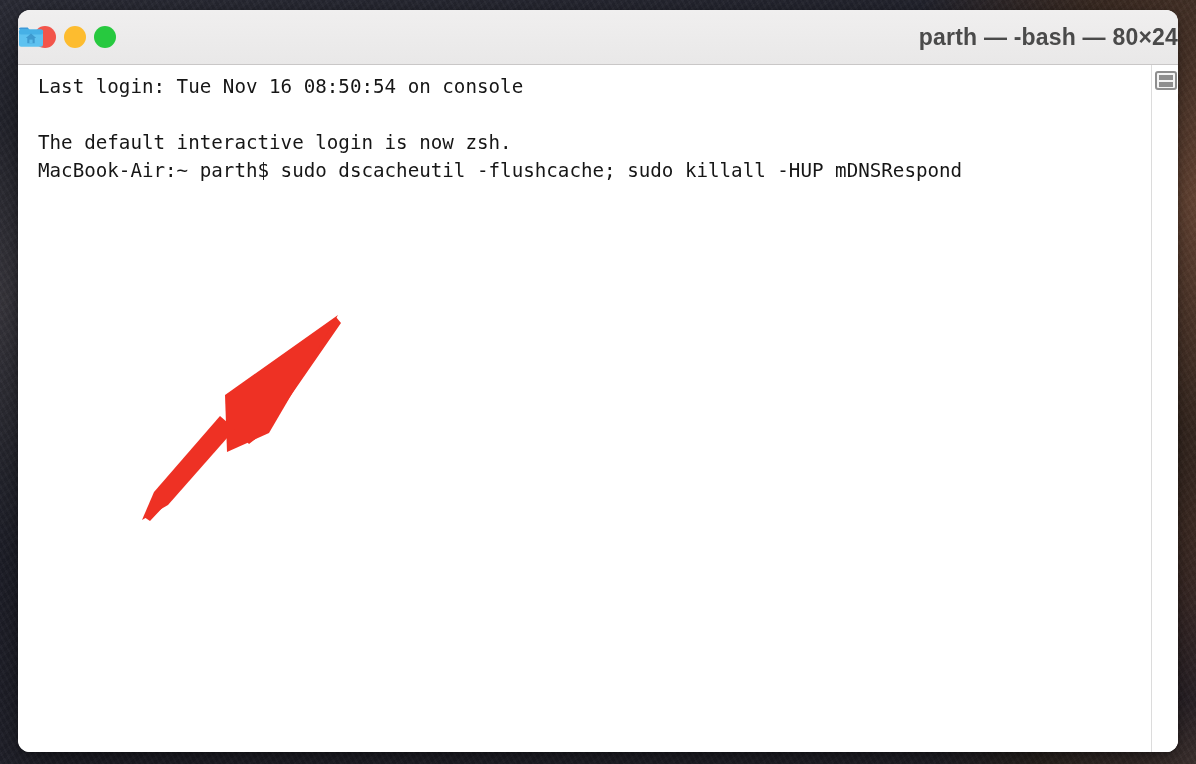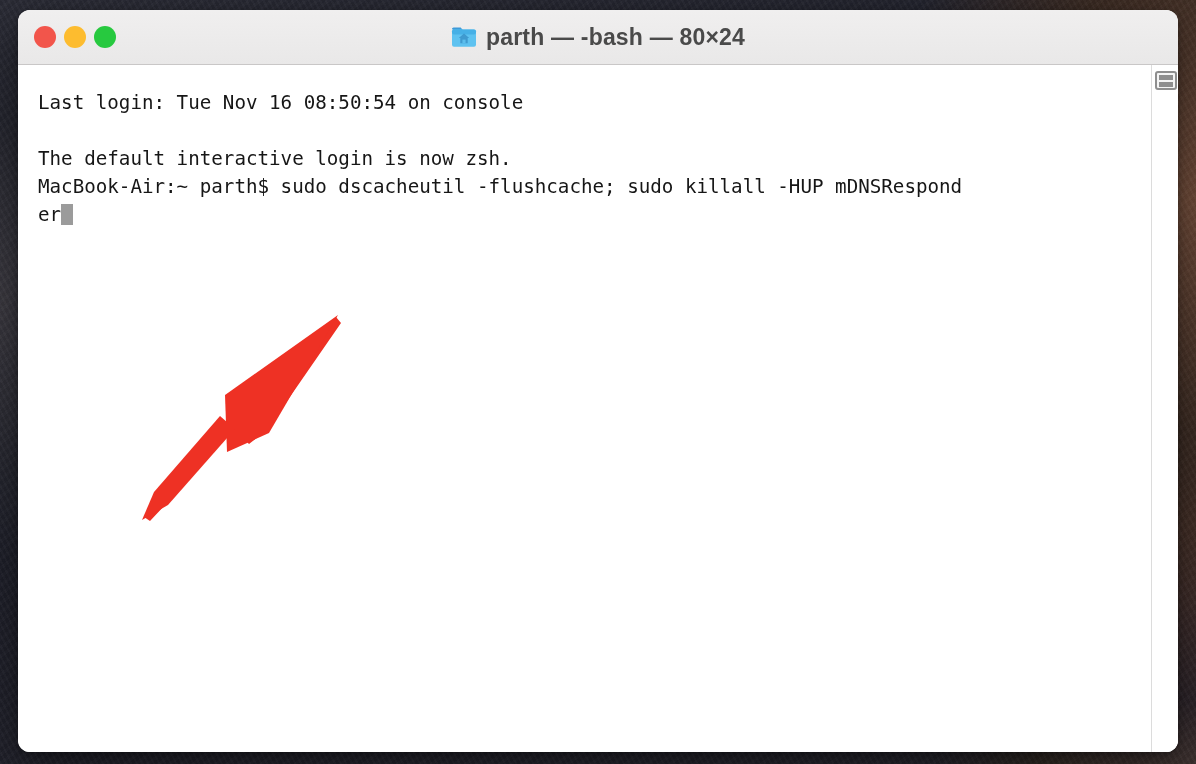--- a/index.html
+++ b/index.html
@@ -80,21 +80,21 @@
   .light.close   { background: #f2554b; }
   .light.minimize{ background: #fdbc2f; }
   .light.zoom    { background: #27c93f; }
 
   #title-center {
     position: absolute;
     left: 0; right: 0;
     top: 0; height: 54px;
     display: flex;
     align-items: center;
-    justify-content: center;
+    justify-content: space-between;
     gap: 9px;
     pointer-events: none;
   }
   #folder-icon {
     width: 26px;
     height: 22px;
     position: relative;
     flex: 0 0 auto;
   }
   #title-text {
@@ -110,21 +110,21 @@
   #terminal-body {
     position: relative;
     flex: 1 1 auto;
     background: #ffffff;
     display: flex;
     overflow: hidden;
   }
   #text-area {
     position: relative;
     flex: 1 1 auto;
-    padding: 24px 0 0 20px;
+    padding: 8px 0 0 20px;
     overflow: hidden;
   }
   .term-line {
     font-family: "DejaVu Sans Mono", monospace;
     font-size: 19.2px;
     line-height: 28px;
     color: #161616;
     white-space: pre;
     letter-spacing: 0px;
     height: 28px;
@@ -203,21 +203,20 @@
     </div>
   </div>
 
   <div id="terminal-body">
 
     <div id="text-area">
       <div class="term-line">Last login: Tue Nov 16 08:50:54 on console</div>
       <div class="term-line blank"></div>
       <div class="term-line">The default interactive login is now zsh.</div>
       <div class="term-line">MacBook-Air:~ parth$ sudo dscacheutil -flushcache; sudo killall -HUP mDNSRespond</div>
-      <div class="term-line"><span>er</span><span class="cursor-block"></span></div>
     </div>
 
     <div id="scroll-gutter">
       <div id="split-pane-button">
         <div class="bar"></div>
         <div class="bar"></div>
       </div>
     </div>
 
     <div id="annotation-arrow">

